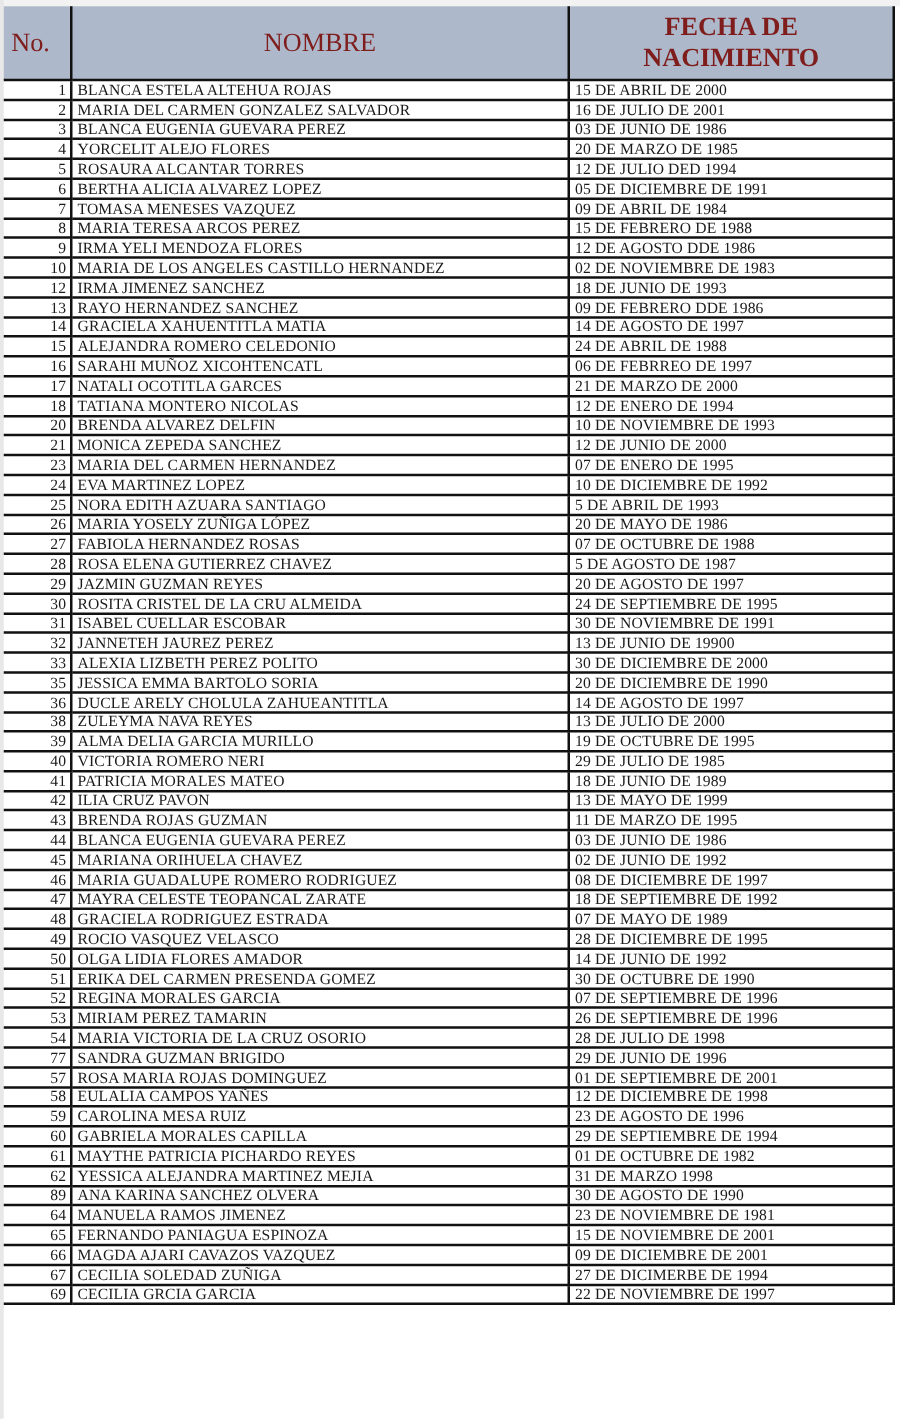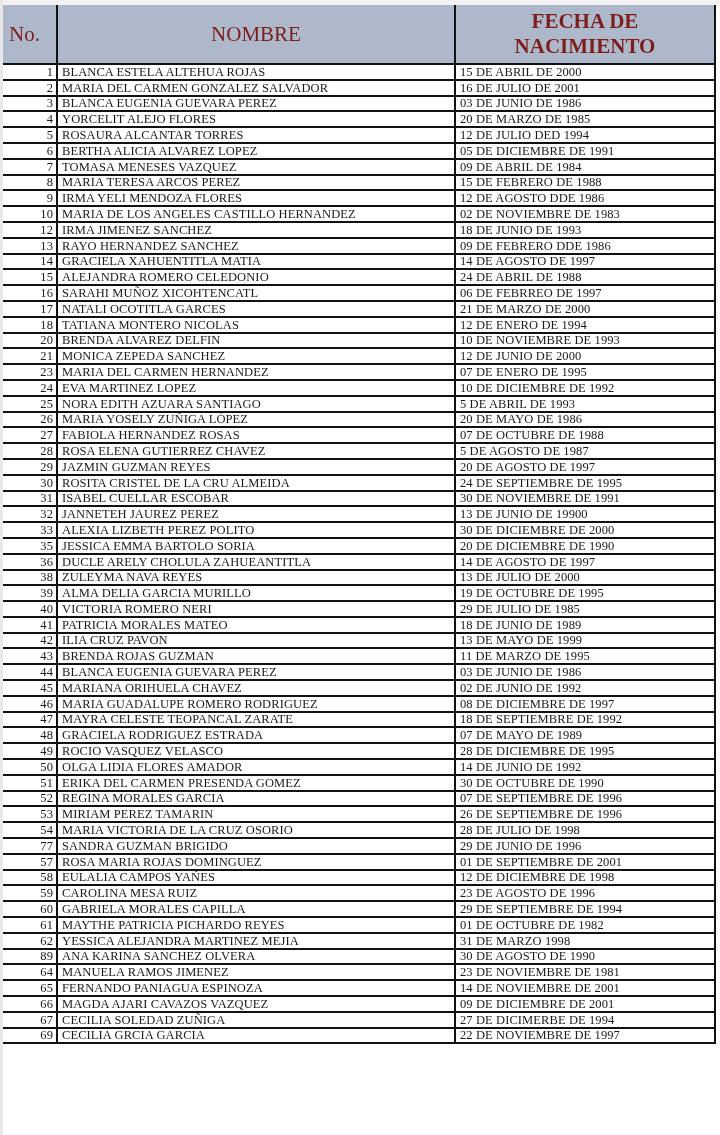--- a/index.html
+++ b/index.html
@@ -372,21 +372,21 @@
           <td class="td-date">30 DE AGOSTO DE 1990</td>
         </tr>
         <tr>
           <td class="td-no">64</td>
           <td class="td-name">MANUELA RAMOS JIMENEZ</td>
           <td class="td-date">23 DE NOVIEMBRE DE 1981</td>
         </tr>
         <tr>
           <td class="td-no">65</td>
           <td class="td-name">FERNANDO PANIAGUA ESPINOZA</td>
-          <td class="td-date">14 DE NOVIEMBRE DE 2001</td>
+          <td class="td-date">15 DE NOVIEMBRE DE 2001</td>
         </tr>
         <tr>
           <td class="td-no">66</td>
           <td class="td-name">MAGDA AJARI CAVAZOS VAZQUEZ</td>
           <td class="td-date">09 DE DICIEMBRE DE 2001</td>
         </tr>
         <tr>
           <td class="td-no">67</td>
           <td class="td-name">CECILIA SOLEDAD ZUÑIGA</td>
           <td class="td-date">27 DE DICIMERBE DE 1994</td>

